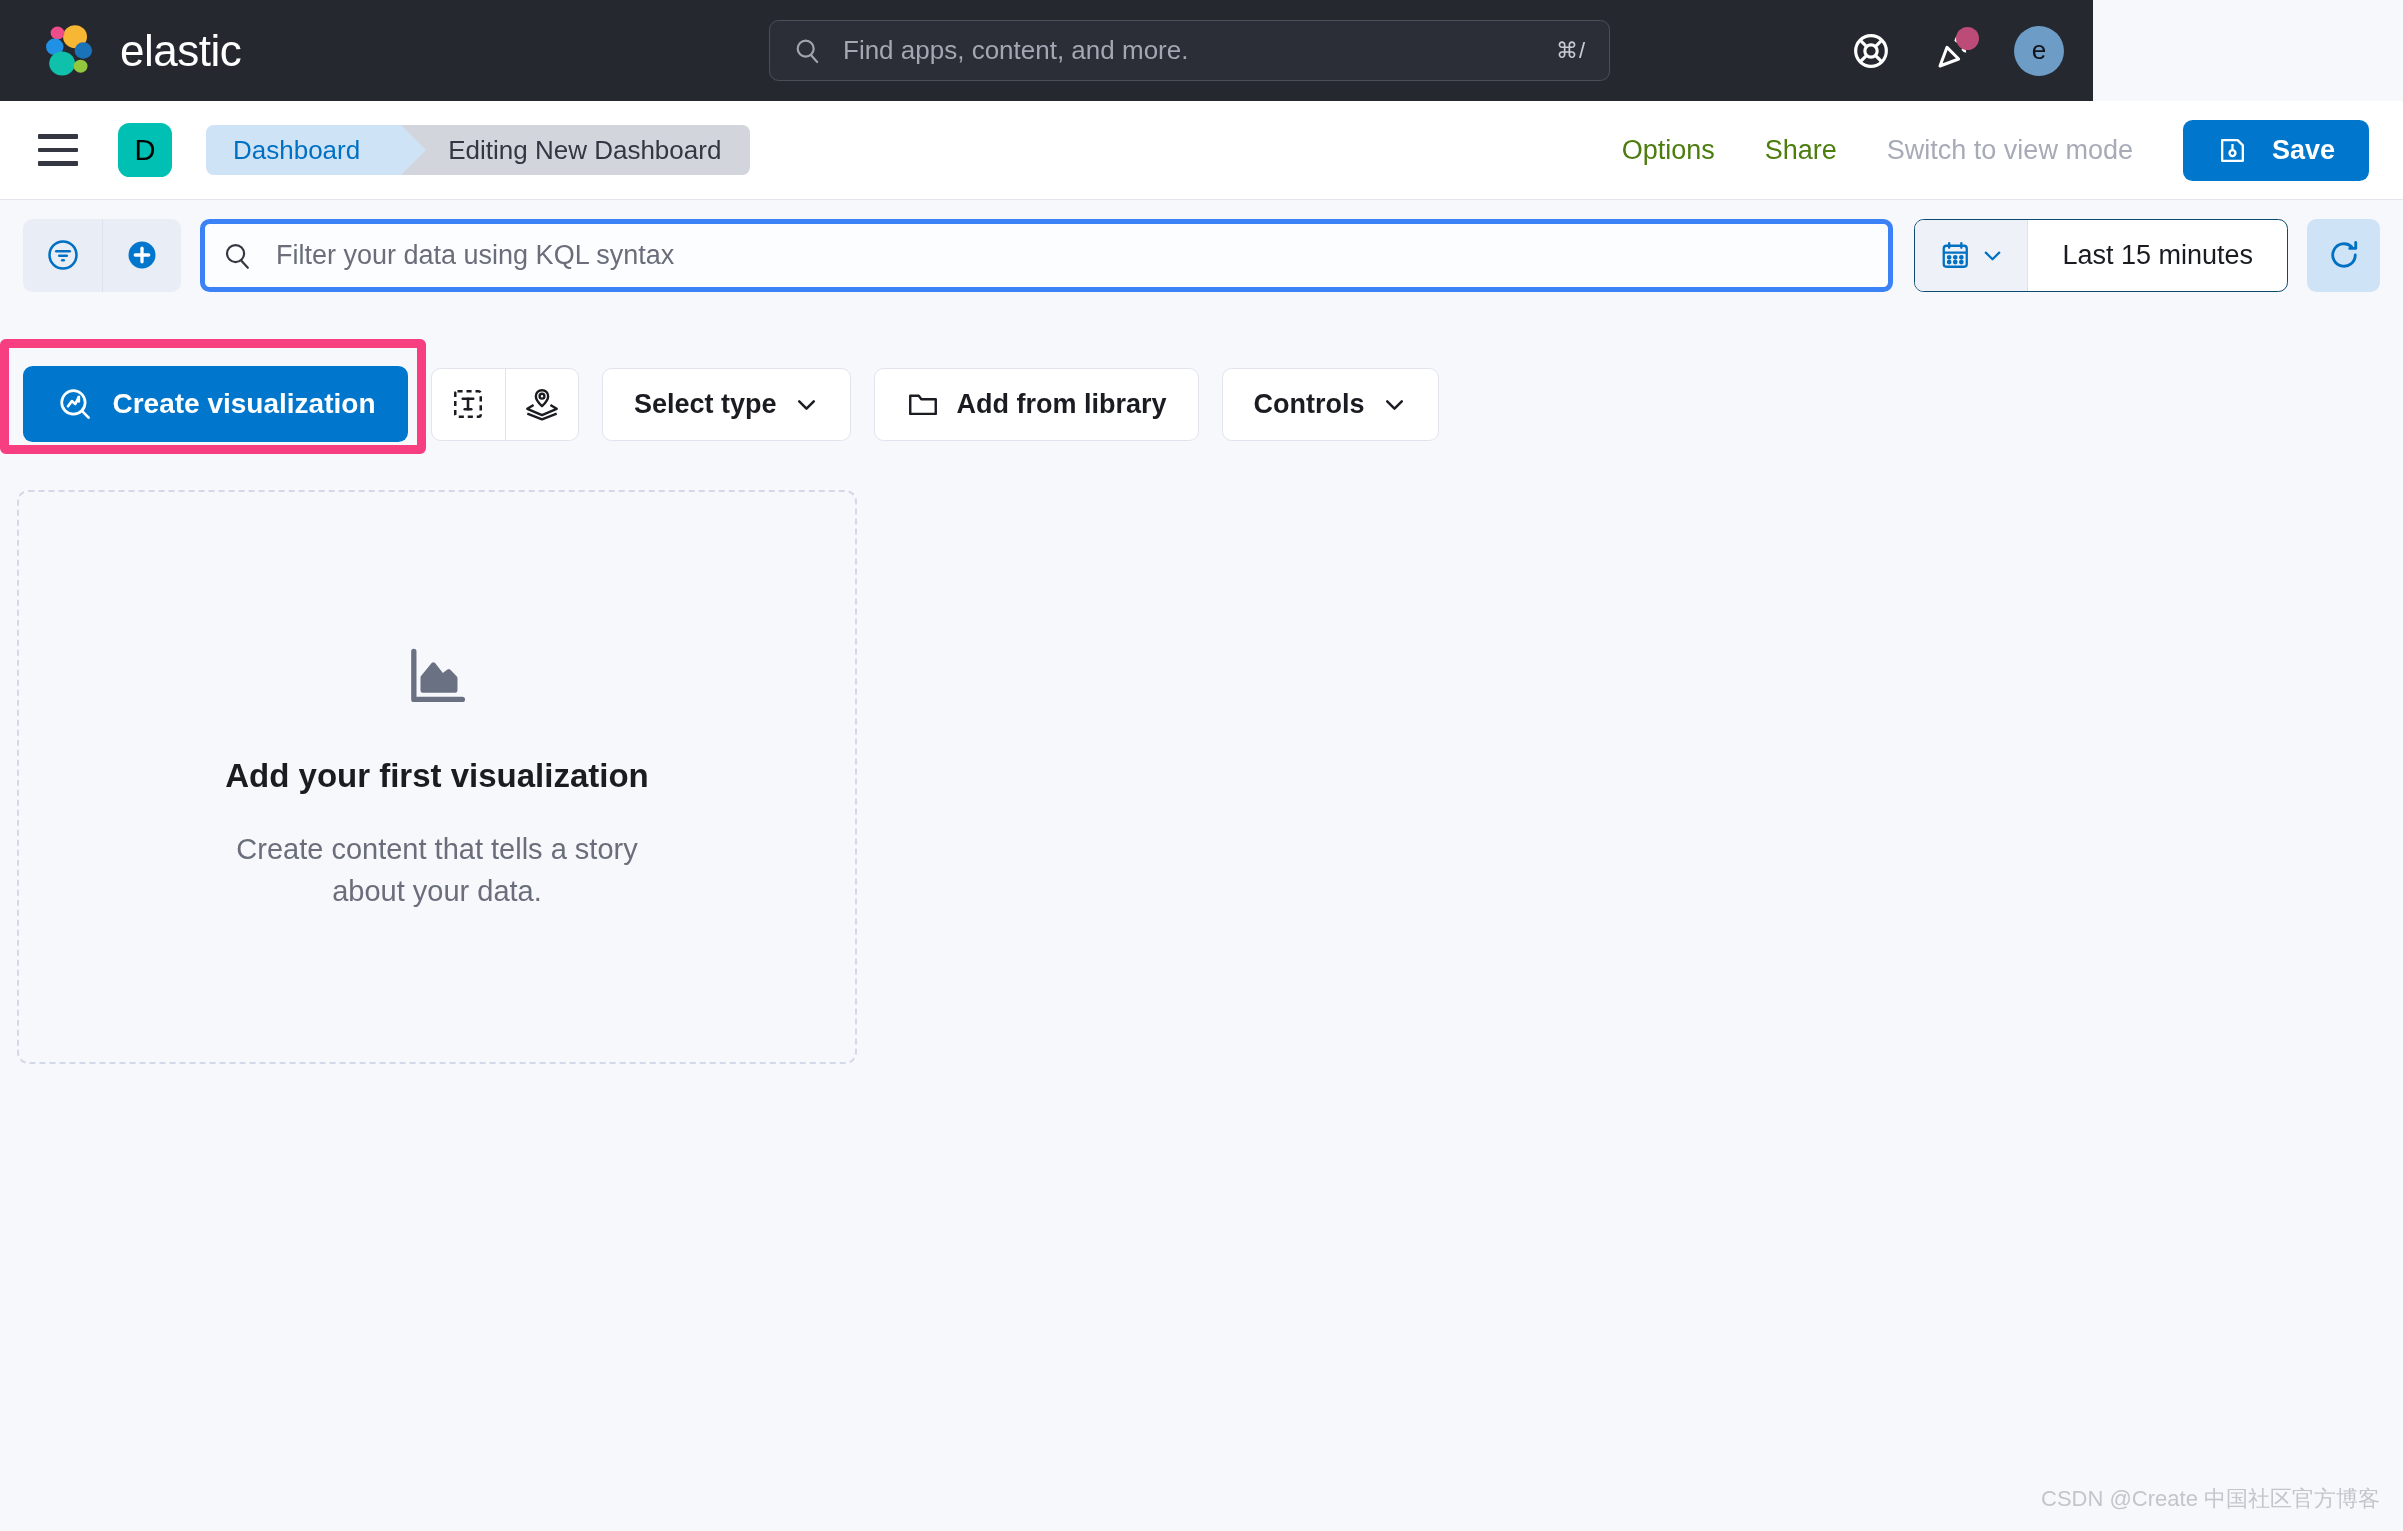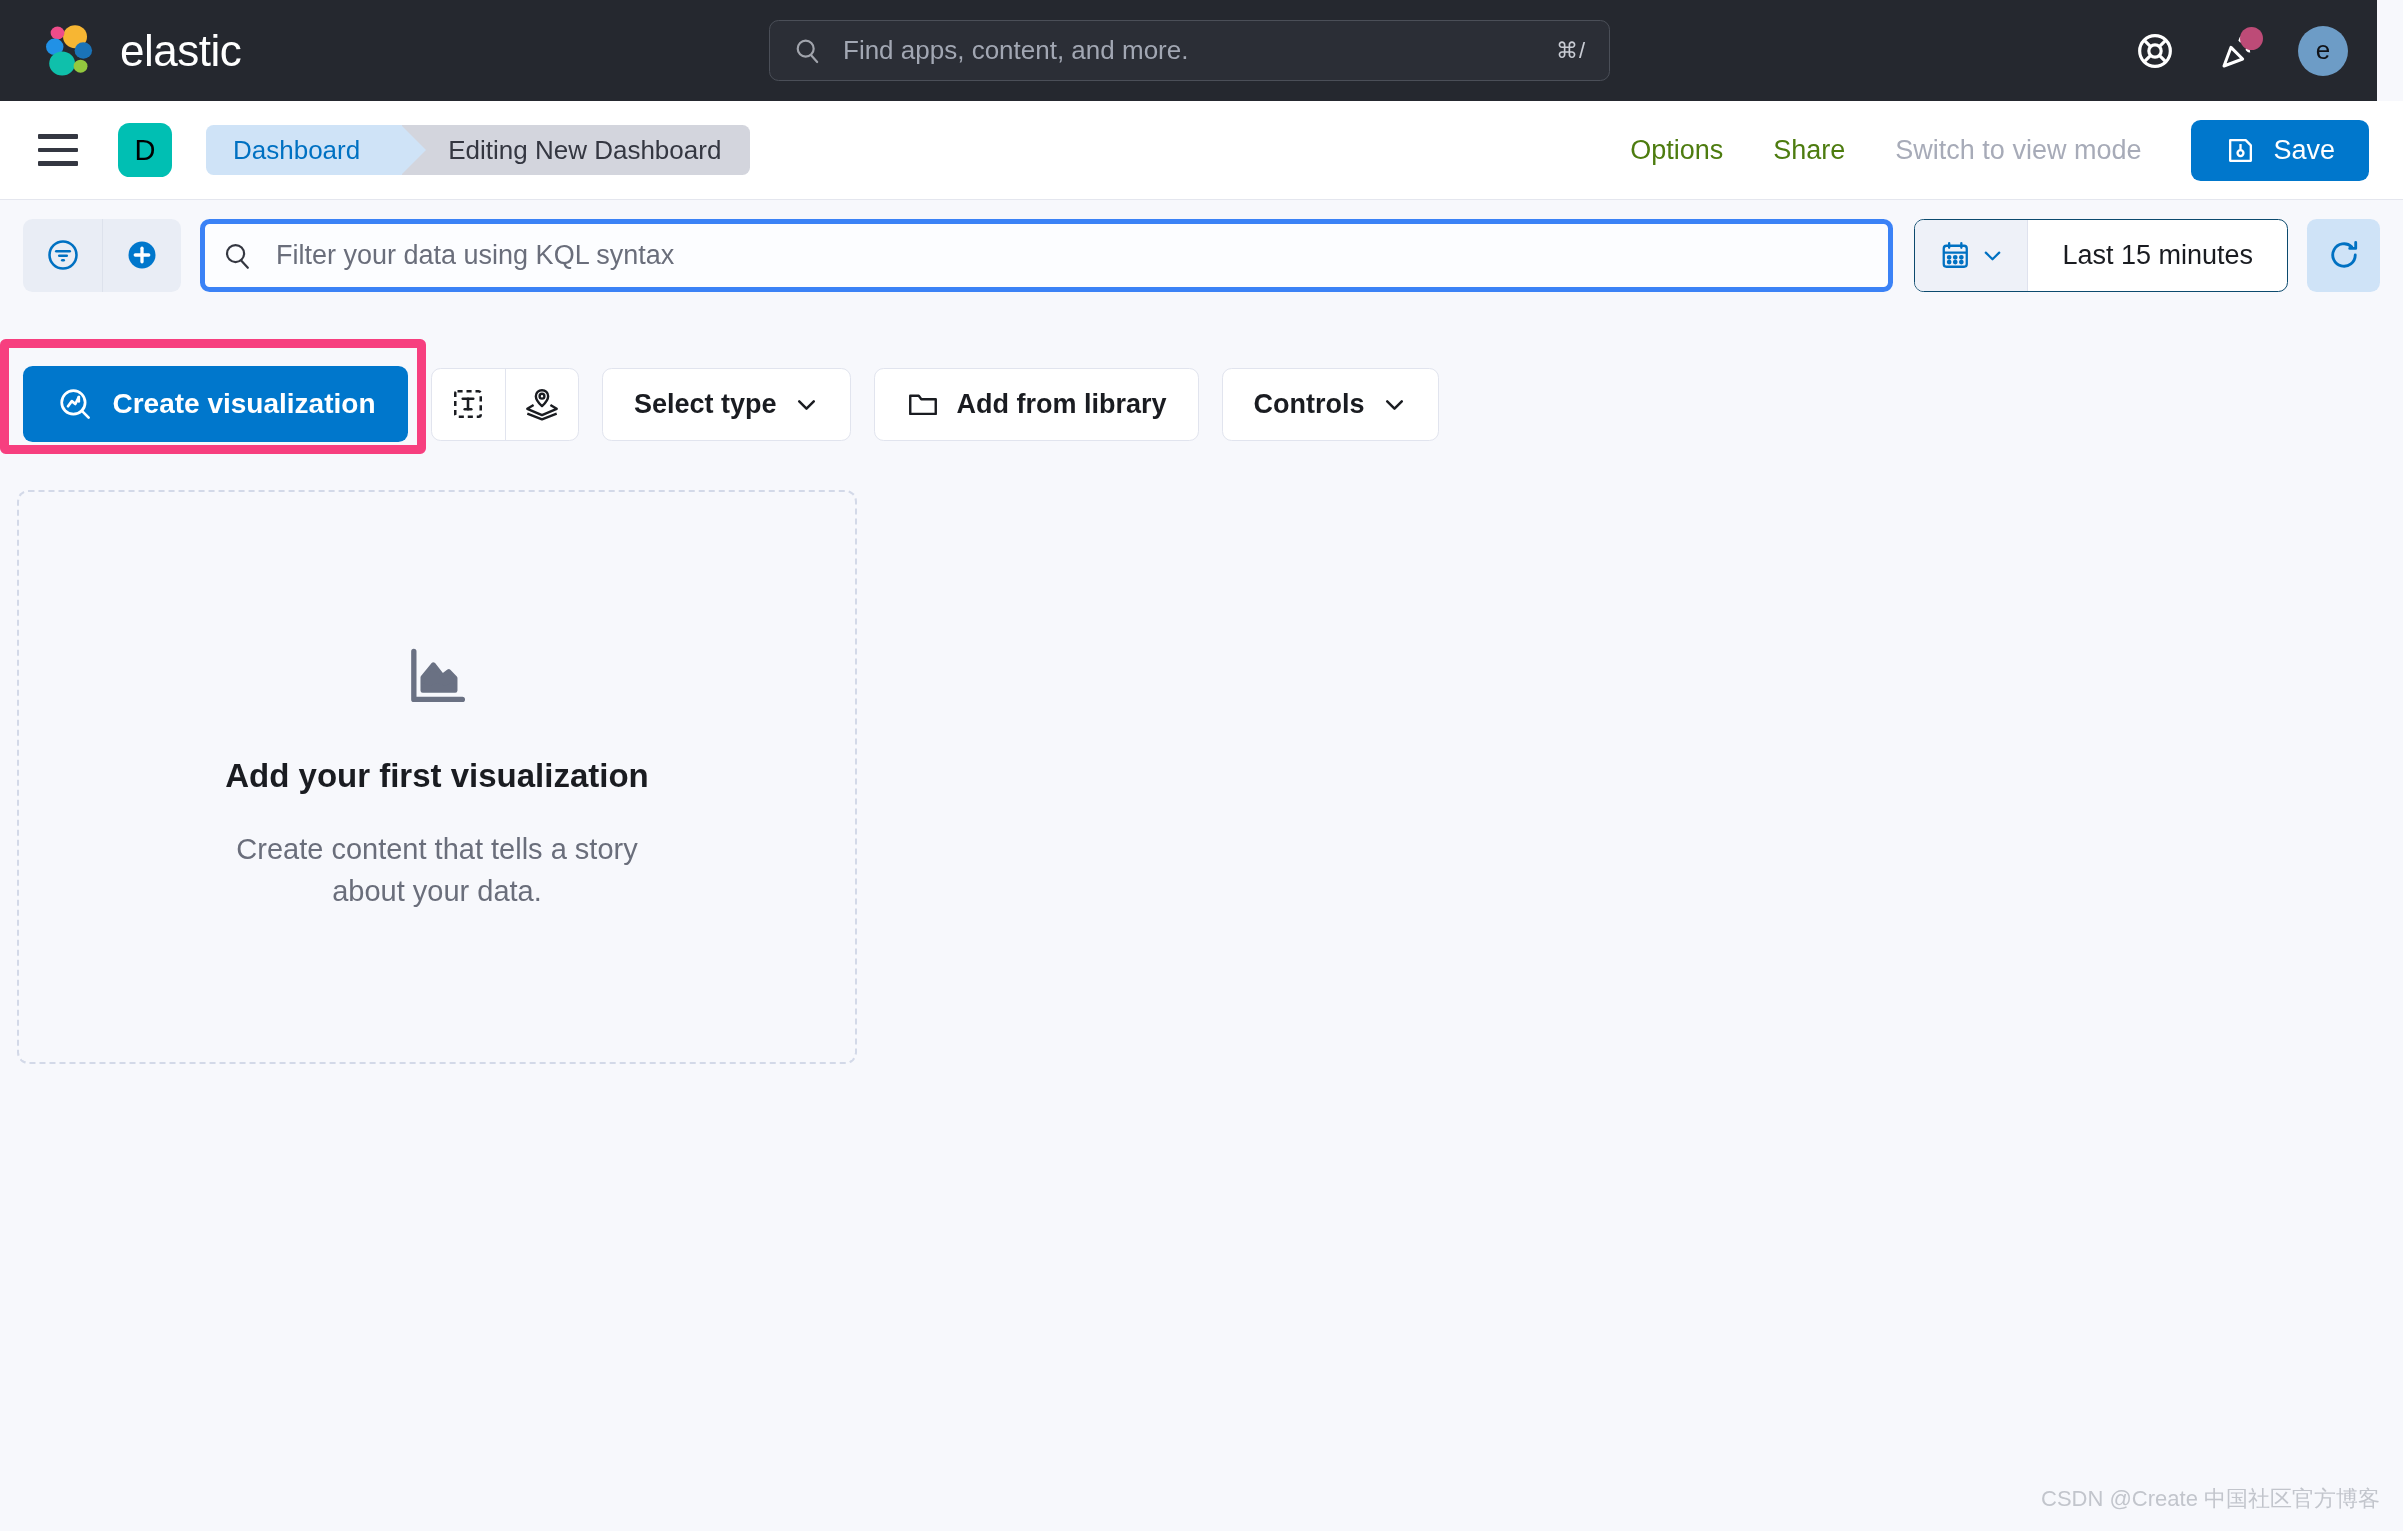--- a/index.html
+++ b/index.html
@@ -8,21 +8,21 @@
     height: 1531px;
     font-family: "Liberation Sans", sans-serif;
     background: #f7f8fc;
     overflow: hidden;
   }
 
   
   .topnav {
     position: absolute;
     left: 0; top: 0;
-    width: 2377px; height: 101px;
+    width: 2093px; height: 101px;
     background: #25282f;
     display: flex;
     align-items: center;
   }
   .brand {
     display: flex;
     align-items: center;
     gap: 21px;
     margin-left: 40px;
   }
@@ -170,24 +170,24 @@
   }
   .hlink.disabled { color: #a7abb8; }
   .save-btn {
     margin-left: 25px;
     height: 61px;
     background: #0077cc;
     color: #fff;
     border-radius: 9.6px;
     display: flex;
     align-items: center;
-    gap: 17px;
+    gap: 24px;
     padding: 0 34px;
     font-size: 27px;
-    font-weight: normal;
+    font-weight: bold;
   }
   .save-btn svg { width: 31px; height: 31px; }
 
   
   .querybar {
     position: absolute;
     left: 0; top: 201px;
     width: 2403px; height: 108px;
     background: #f7f8fc;
     display: flex;

